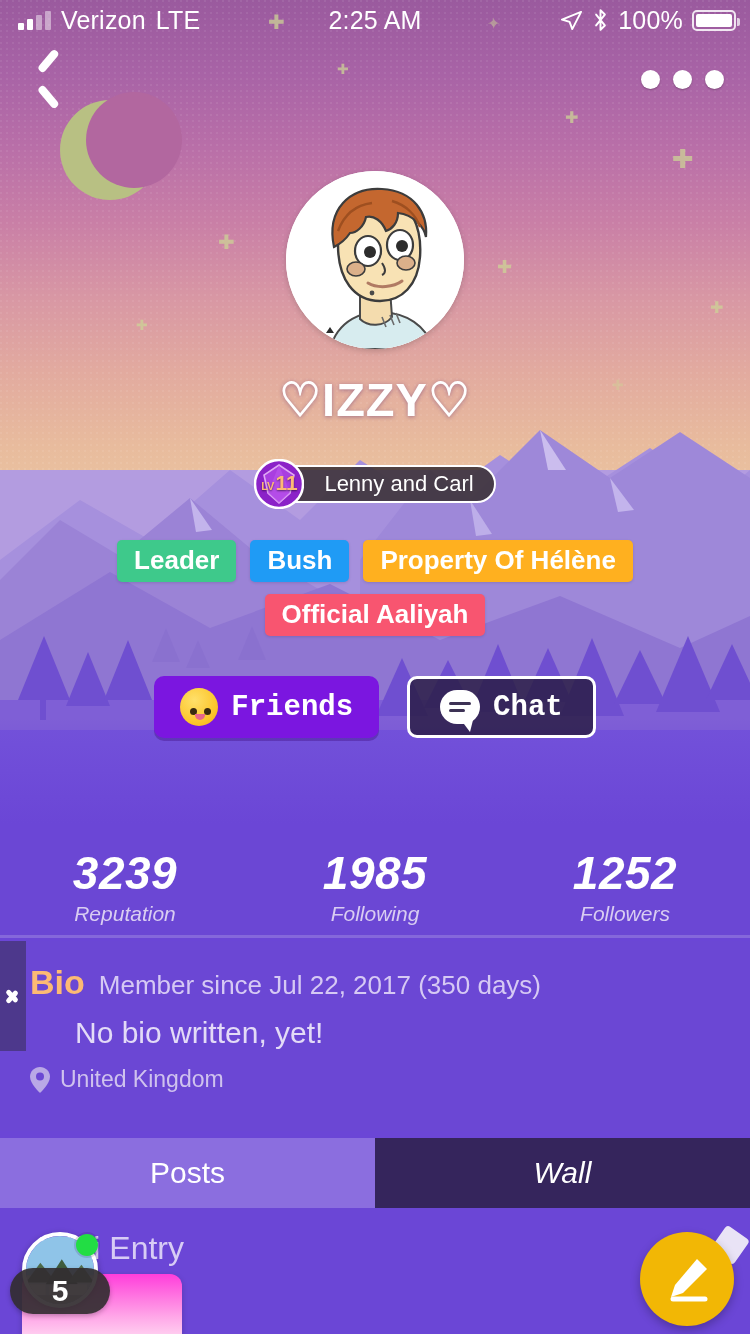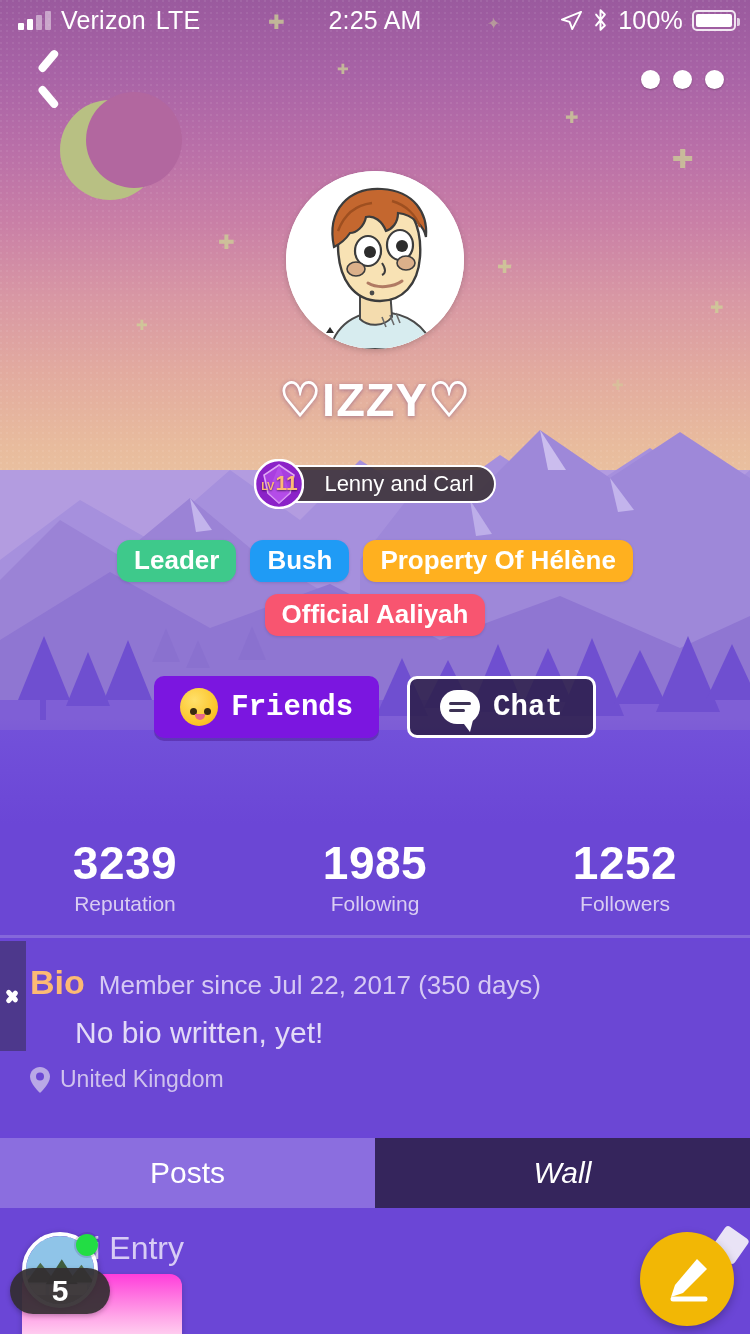--- a/index.html
+++ b/index.html
@@ -142,21 +142,21 @@
   }
   .lvgem span em{ font-size:11px; font-style:normal; font-weight:bold;}
 
   
   #tags{
     position:absolute; left:0; top:540px; width:750px; z-index:20;
     display:flex; flex-wrap:wrap; justify-content:center; gap:12px 14px;
     padding:0 56px;
   }
   .tag{
-    color:#fff; font-size:26px; font-weight:bold; border-radius:13px;
+    color:#fff; font-size:26px; font-weight:bold; border-radius:5px;
     padding:7px 17px 9px; line-height:1; white-space:nowrap;
     box-shadow:0 1px 3px rgba(0,0,0,.12);
   }
 
   
   #actions{
     position:absolute; left:0; top:676px; width:750px; z-index:20;
     display:flex; justify-content:center; align-items:center; gap:28px;font-family:Liberation Mono, monospace;
   }
   .btn{
@@ -190,23 +190,24 @@
     border-left:9px solid transparent; border-right:3px solid transparent;
     border-top:12px solid #fff;
   }
   .chat-bubble i{ position:absolute; left:9px; width:22px; height:3px; background:rgba(40,28,66,.9); border-radius:2px;}
   .chat-bubble i:nth-child(1){ top:12px;}
   .chat-bubble i:nth-child(2){ top:19px; width:16px;}
 
   
   #stats{
     position:absolute; left:0; top:840px; width:750px; height:98px;
-    display:flex; align-items:flex-start; z-index:20;
+    display:flex; align-items:center; z-index:20;
     border-bottom:3px solid rgba(255,255,255,.18);
     background:#6b47d4;
+    font-style:italic;
   }
   .stat{ flex:1; text-align:center; color:#fff;}
   .stat .num{ font-size:46px; font-weight:bold; line-height:1; letter-spacing:.5px;}
   .stat .lbl{ font-size:21px; color:#d9cdf2; margin-top:6px;}
 
   
   #bio{
     position:absolute; left:0; top:941px; width:750px; height:190px; z-index:20;
     background:#6b47d4; padding:22px 30px 0 30px;
   }

